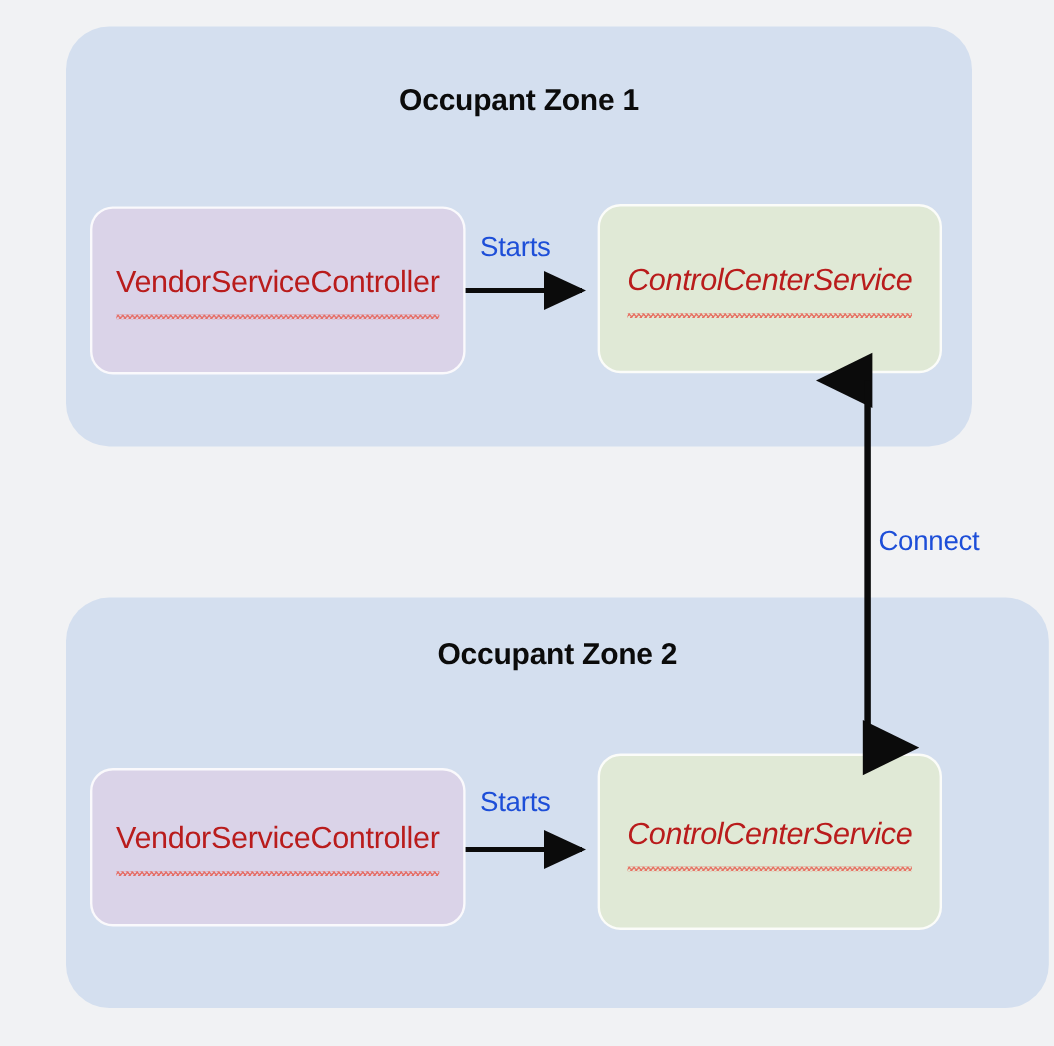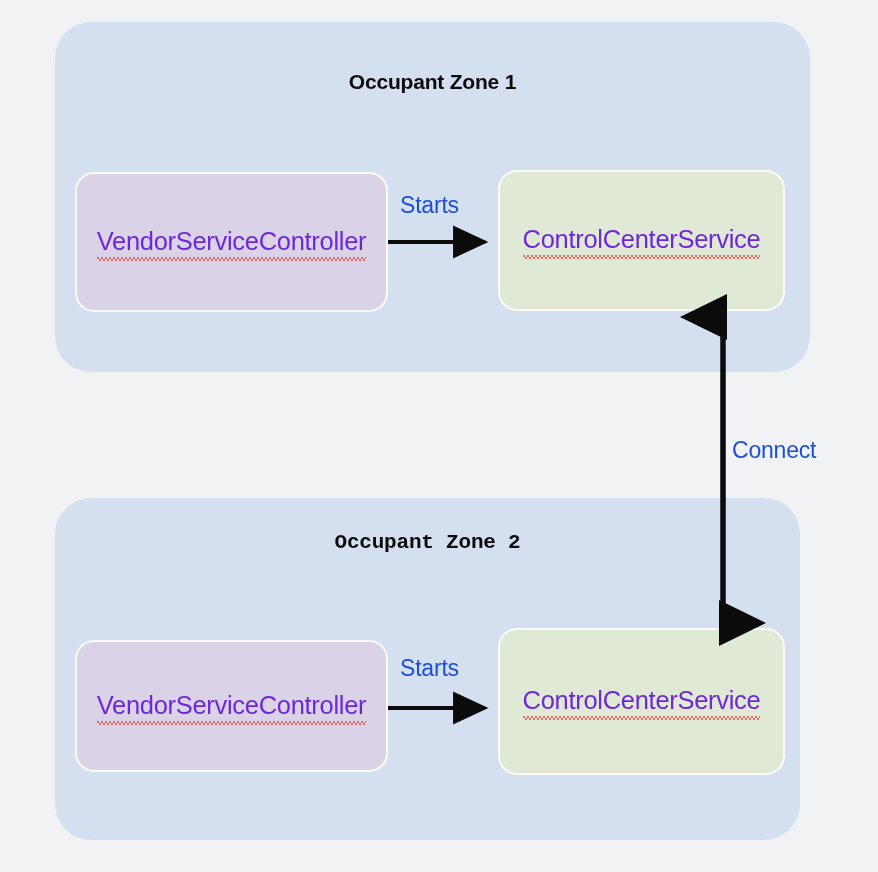--- a/index.html
+++ b/index.html
@@ -20,56 +20,56 @@
   }
 
   
   .zone {
     position: absolute;
     background: #d4dfef;
     border-radius: 36px;
     box-sizing: border-box;
   }
   #zone-1 { left: 55px;  top: 22px;  width: 755px; height: 350px; }
-  #zone-2 { left: 55px;  top: 498px; width: 745px; height: 342px; font-family: Liberation Mono, monospace; }
+  #zone-2 { left: 55px;  top: 498px; width: 819px; height: 342px; }
 
   .zone-title {
     position: absolute;
     left: 0;
     width: 100%;
     text-align: center;
-    font-size: 21px;
+    font-size: 25px;
     font-weight: bold;
     color: #0b0b0b;
     letter-spacing: -0.2px;
   }
   #zone-1 .zone-title { top: 48px; }
   #zone-2 .zone-title { top: 33px; }
 
   
   .node {
     position: absolute;
     box-sizing: border-box;
     border-radius: 19px;
     border: 2px solid rgba(255,255,255,0.85);
     display: flex;
     align-items: center;
     justify-content: center;
   }
   .node.vendor { background: #dad3e8; }
-  .node.control { background: #e0e9d6; }
+  .node.control { background: #e0e9d6; font-style: italic; }
 
   .node-label {
     font-size: 25.5px;
     font-weight: normal;
-    color: #6d28d9;
+    color: #b91c1c;
     letter-spacing: -0.3px;
     white-space: nowrap;
     position: relative;
-    padding-bottom: 2px;
+    padding-bottom: 13px;
   }
   
   .node-label::after {
     content: "";
     position: absolute;
     left: 0;
     right: 0;
     bottom: -3px;
     height: 4px;
     background-image:

